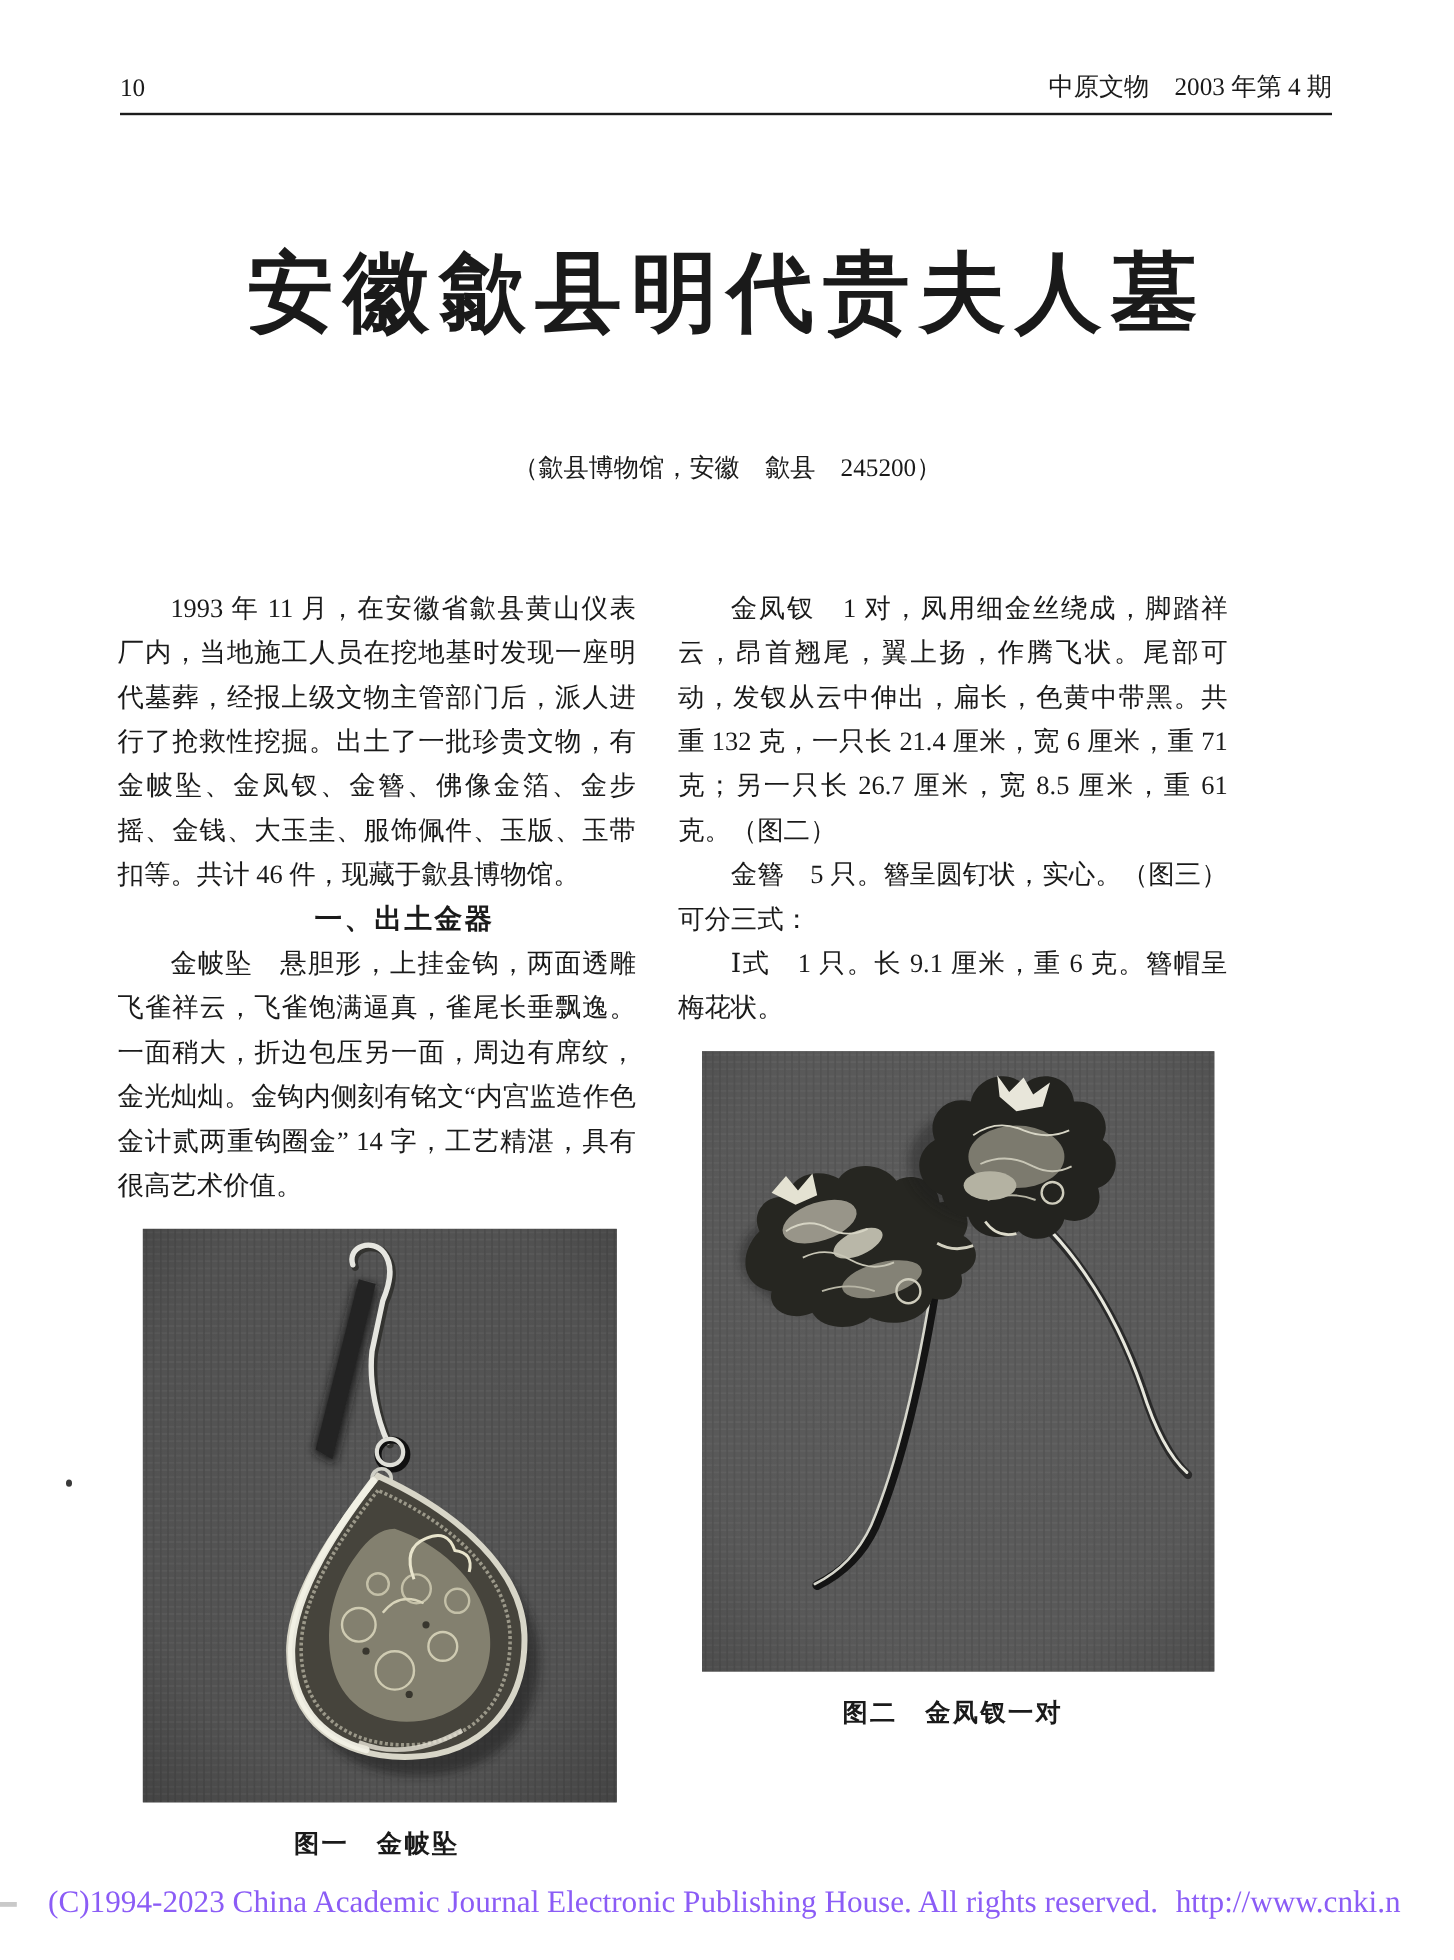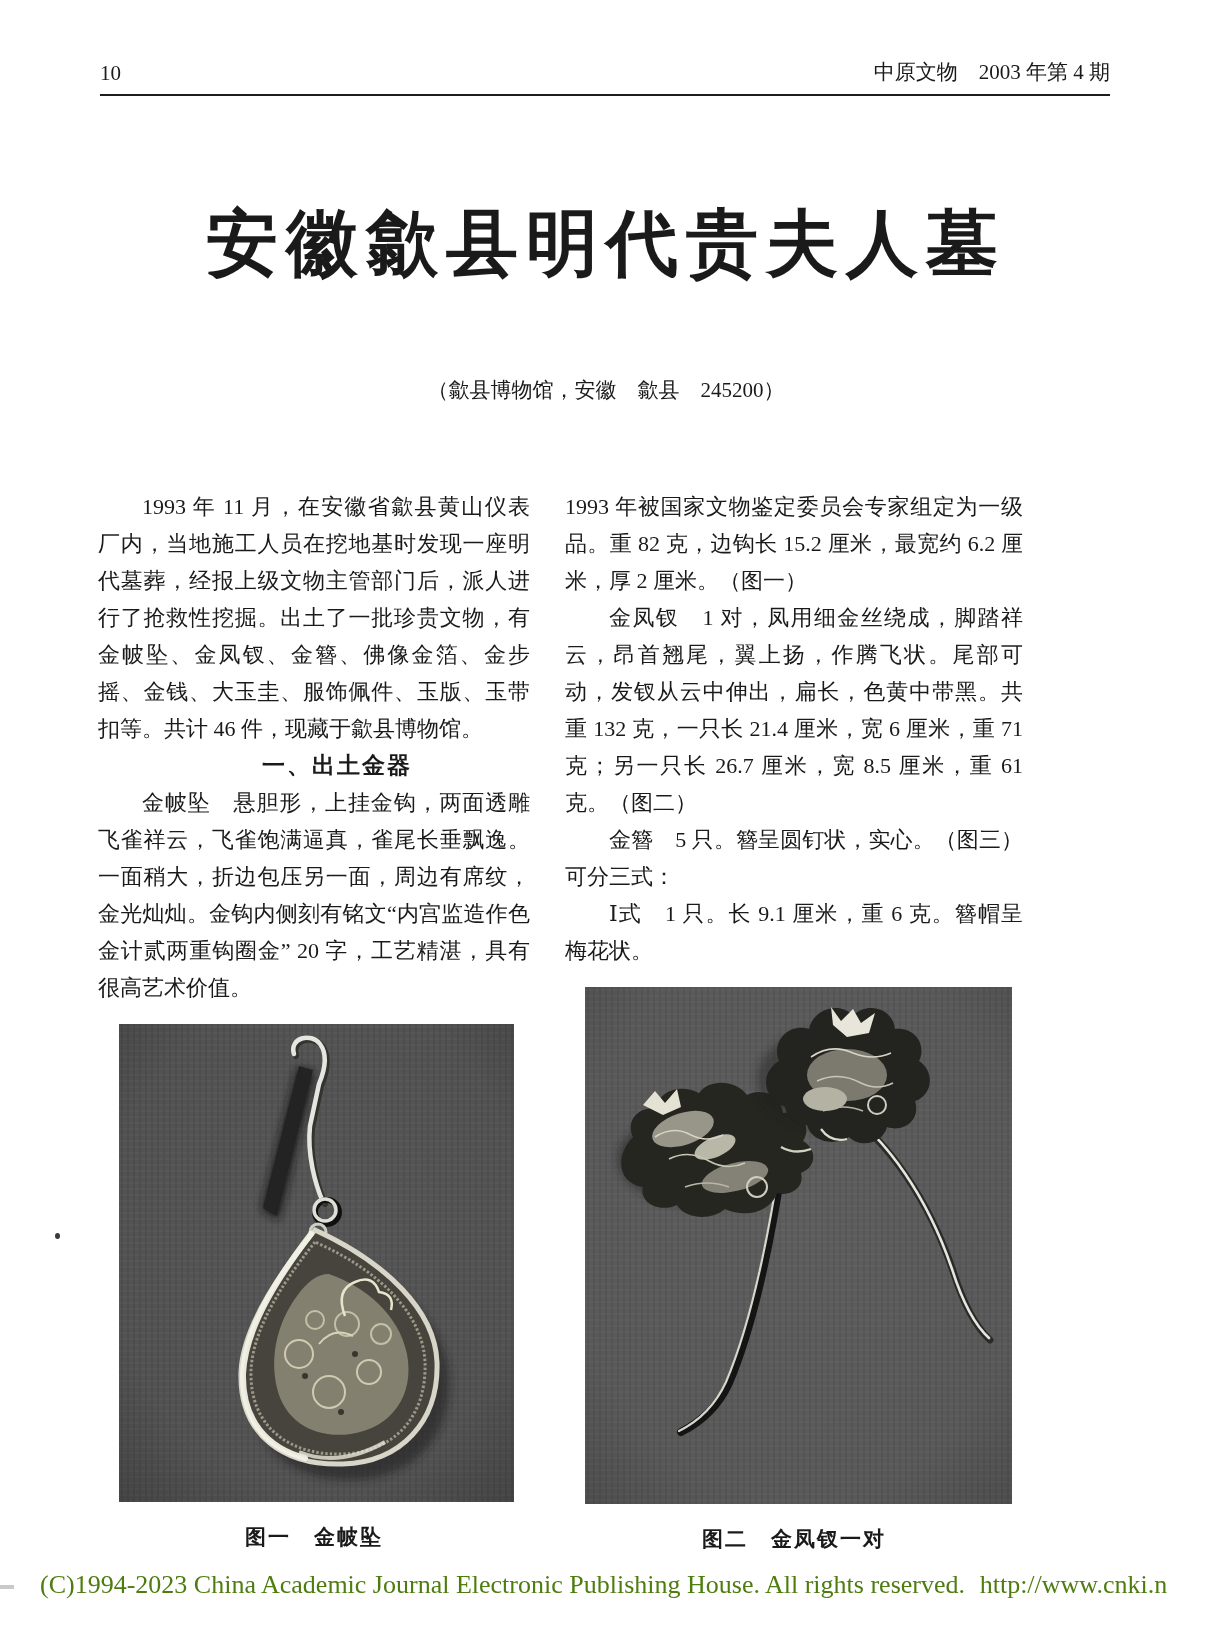--- a/index.html
+++ b/index.html
@@ -23,42 +23,42 @@
   .sec-head{font-family:"Liberation Sans","DejaVu Sans",sans-serif;font-weight:bold;font-size:23px;text-align:center;text-indent:0;margin:14px 0 12px 0;letter-spacing:2px;}
   
   .figure{margin-top:18px;}
   .photo{display:block;background:#575757;}
   .fig1 .photo{width:395px;height:478px;margin-left:21px;}
   .fig2 .photo{width:427px;height:517px;margin-left:20px;}
   .photo svg{display:block;}
   .caption{font-family:"Liberation Sans","DejaVu Sans",sans-serif;font-weight:bold;font-size:21px;text-align:center;margin-top:16px;letter-spacing:2px;}
   
   .footer{position:absolute;left:40px;top:1570px;width:1146px;display:flex;justify-content:space-between;
-    font-size:26px;color:#4d7c0f;font-family:"Liberation Serif","DejaVu Serif",serif;white-space:nowrap;}
+    font-size:26px;color:#8b5cf6;font-family:"Liberation Serif","DejaVu Serif",serif;white-space:nowrap;}
   .artifact-dash{position:absolute;left:0;top:1585px;width:14px;height:4px;background:#c9c9c9;}
   .artifact-dot{position:absolute;left:55px;top:1233px;width:5px;height:6px;background:#3a3a3a;border-radius:50%;}
 </style>
 </head>
 <body>
 
 <div id="page">
 
   <div class="hdr">
     <span>10</span>
     <span>中原文物　2003 年第 4 期</span>
   </div>
   <div class="hdr-rule"></div>
 
   <div class="title">安徽歙县明代贵夫人墓</div>
   <div class="affil">（歙县博物馆，安徽　歙县　245200）</div>
 
   <div class="col col-left">
     <p>1993 年 11 月，在安徽省歙县黄山仪表厂内，当地施工人员在挖地基时发现一座明代墓葬，经报上级文物主管部门后，派人进行了抢救性挖掘。出土了一批珍贵文物，有金帔坠、金凤钗、金簪、佛像金箔、金步摇、金钱、大玉圭、服饰佩件、玉版、玉带扣等。共计 46 件，现藏于歙县博物馆。</p>
     <p class="sec-head">一、出土金器</p>
-    <p>金帔坠　悬胆形，上挂金钩，两面透雕飞雀祥云，飞雀饱满逼真，雀尾长垂飘逸。一面稍大，折边包压另一面，周边有席纹，金光灿灿。金钩内侧刻有铭文“内宫监造作色金计贰两重钩圈金” 20 字，工艺精湛，具有很高艺术价值。</p>
+    <p>金帔坠　悬胆形，上挂金钩，两面透雕飞雀祥云，飞雀饱满逼真，雀尾长垂飘逸。一面稍大，折边包压另一面，周边有席纹，金光灿灿。金钩内侧刻有铭文“内宫监造作色金计贰两重钩圈金” 14 字，工艺精湛，具有很高艺术价值。</p>
 
     <div class="figure fig1">
       <div class="photo">
         <svg width="395" height="478" viewBox="0 0 395 478" xmlns="http://www.w3.org/2000/svg">
           <defs>
             <pattern id="w1" width="6" height="6" patternUnits="userSpaceOnUse">
               <rect width="6" height="6" fill="#565656"></rect>
               <path d="M0,3 H6" stroke="#5e5e5e" stroke-width="1.2"></path>
               <path d="M3,0 V6" stroke="#4e4e4e" stroke-width="1.2"></path>
             </pattern>
@@ -102,21 +102,20 @@
           <circle cx="186" cy="352" r="3" fill="#38362e"></circle>
           <circle cx="236" cy="330" r="3" fill="#38362e"></circle>
           <circle cx="222" cy="388" r="3" fill="#38362e"></circle>
         </svg>
       </div>
       <div class="caption">图一　金帔坠</div>
     </div>
   </div>
 
   <div class="col col-right">
-    <p class="noindent">1993 年被国家文物鉴定委员会专家组定为一级品。重 82 克，边钩长 15.2 厘米，最宽约 6.2 厘米，厚 2 厘米。（图一）</p>
     <p>金凤钗　1 对，凤用细金丝绕成，脚踏祥云，昂首翘尾，翼上扬，作腾飞状。尾部可动，发钗从云中伸出，扁长，色黄中带黑。共重 132 克，一只长 21.4 厘米，宽 6 厘米，重 71 克；另一只长 26.7 厘米，宽 8.5 厘米，重 61 克。（图二）</p>
     <p>金簪　5 只。簪呈圆钉状，实心。（图三）可分三式：</p>
     <p>Ⅰ式　1 只。长 9.1 厘米，重 6 克。簪帽呈梅花状。</p>
 
     <div class="figure fig2">
       <div class="photo">
         <svg width="427" height="517" viewBox="0 0 427 517" xmlns="http://www.w3.org/2000/svg">
           <defs>
             <pattern id="w2" width="6" height="6" patternUnits="userSpaceOnUse">
               <rect width="6" height="6" fill="#5d5d5d"></rect>

